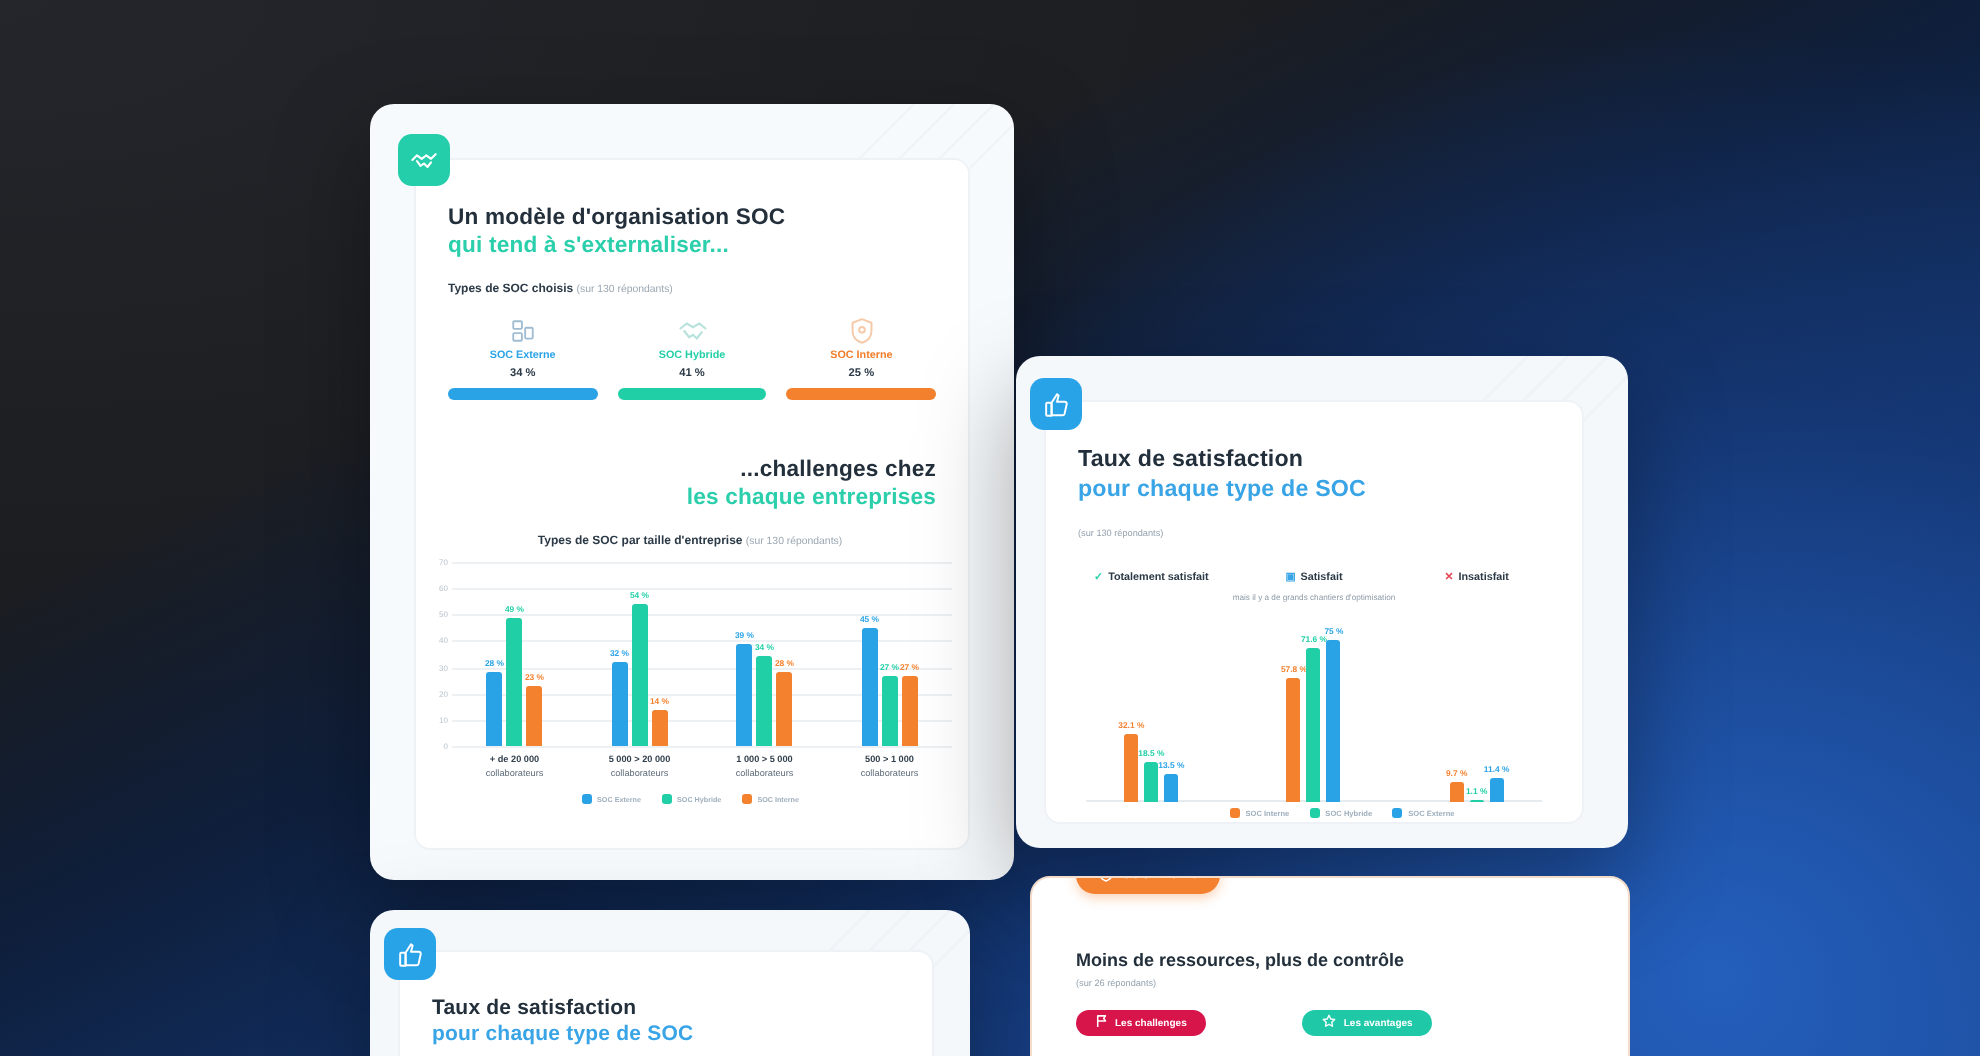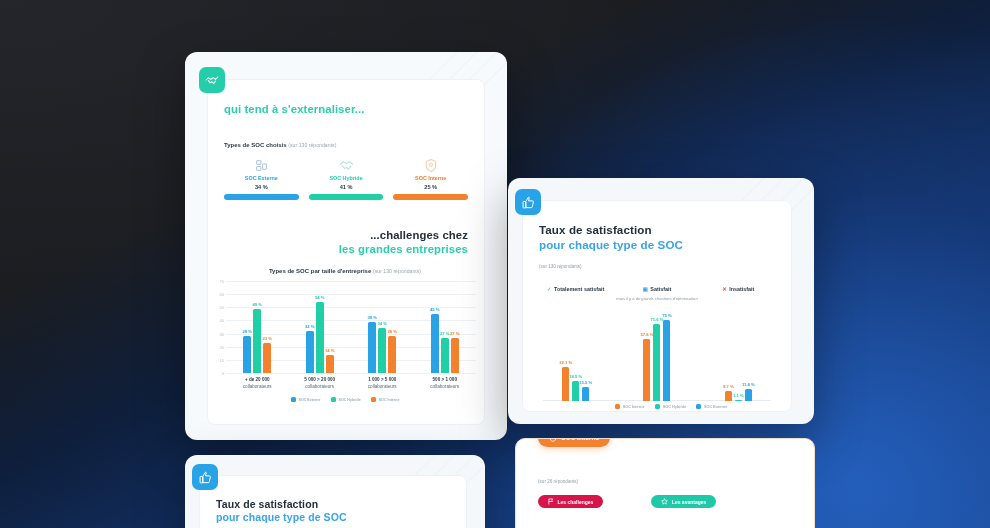--- a/index.html
+++ b/index.html
@@ -166,20 +166,21 @@
   </svg>
   <div class="panel-inner inner">
     <div class="sq-icon sq-green" style="left:-9px; top:-13px;">
       <svg width="14" height="14" viewBox="0 0 24 24" fill="none" stroke="#ffffff" stroke-width="1.8" stroke-linecap="round" stroke-linejoin="round">
         <path d="M2 12l4-4 4 3 4-3 4 3 4-4"></path>
           <path d="M6 13l3 4 3-2 3 3 3-4"></path>
       </svg>
     </div>
 
     <div style="position:absolute; left:16px; top:22px; right:14px;">
+      <h1 class="title">Un modèle d'organisation SOC</h1>
       <div class="subtitle">qui tend à s'externaliser...</div>
     </div>
 
     <div class="sec-label" style="position:absolute; left:16px; top:62px;">
       <span>Types de SOC choisis</span>
       <span class="muted">(sur 130 répondants)</span>
     </div>
 
     <div class="types" style="position:absolute; left:16px; right:16px; top:76px;">
       <div class="type-col">
@@ -213,21 +214,21 @@
             </svg>
         </div>
         <div class="type-name c-orange">SOC Interne</div>
         <div class="type-val">25 %</div>
         <div class="type-bar b-orange"></div>
       </div>
     </div>
 
     <div class="align-right" style="position:absolute; right:16px; top:148px;">
       <h1 class="title">...challenges chez</h1>
-      <div class="subtitle">les grandes entreprises</div>
+      <div class="subtitle">les chaque entreprises</div>
     </div>
 
     <div class="chart" style="position:absolute; left:6px; right:8px; top:188px;">
       <div class="chart-title">
         <span>Types de SOC par taille d'entreprise</span>
         <span class="muted">(sur 130 répondants)</span>
       </div>
       <div class="plot" id="plotA" style="height:92px; margin-top:7px;">
           <div class="gridline" style="top: 0px;"></div>
           <div class="ylab" style="top: 0px;">70</div>
@@ -442,20 +443,21 @@
 <div class="panel" id="panelD">
   <div class="badge-pill">
     <span>
       <svg width="8" height="9" viewBox="0 0 20 22" fill="none" stroke="#ffffff" stroke-width="2" stroke-linejoin="round">
           <path d="M10 1l8 3v7c0 5-3.5 8.5-8 10-4.5-1.5-8-5-8-10V4z"></path>
         </svg>
     </span>
     <span>SOC Interne</span>
   </div>
   <div style="position:absolute; left:22px; top:36px; right:16px;">
+    <div class="card-h">Moins de ressources, plus de contrôle</div>
     <div class="tiny-note" style="margin-top:4px;">(sur 26 répondants)</div>
     <div class="pillrow" style="margin-top:11px;">
       <div class="pill red">
         <span>
           <svg width="6" height="7" viewBox="0 0 14 16" fill="none" stroke="#ffffff" stroke-width="1.8" stroke-linejoin="round">
               <path d="M2 15V2h9l-2 3 2 3H2"></path>
             </svg>
         </span>
         <span>Les challenges</span>
       </div>

